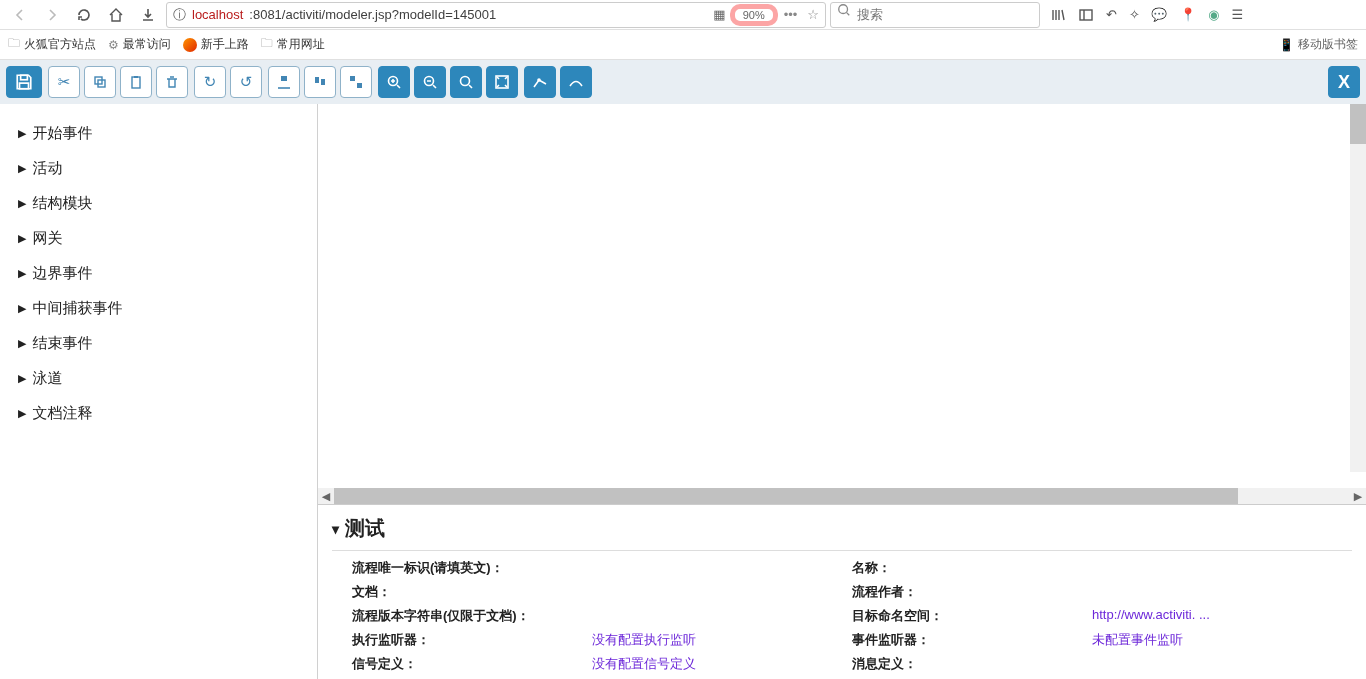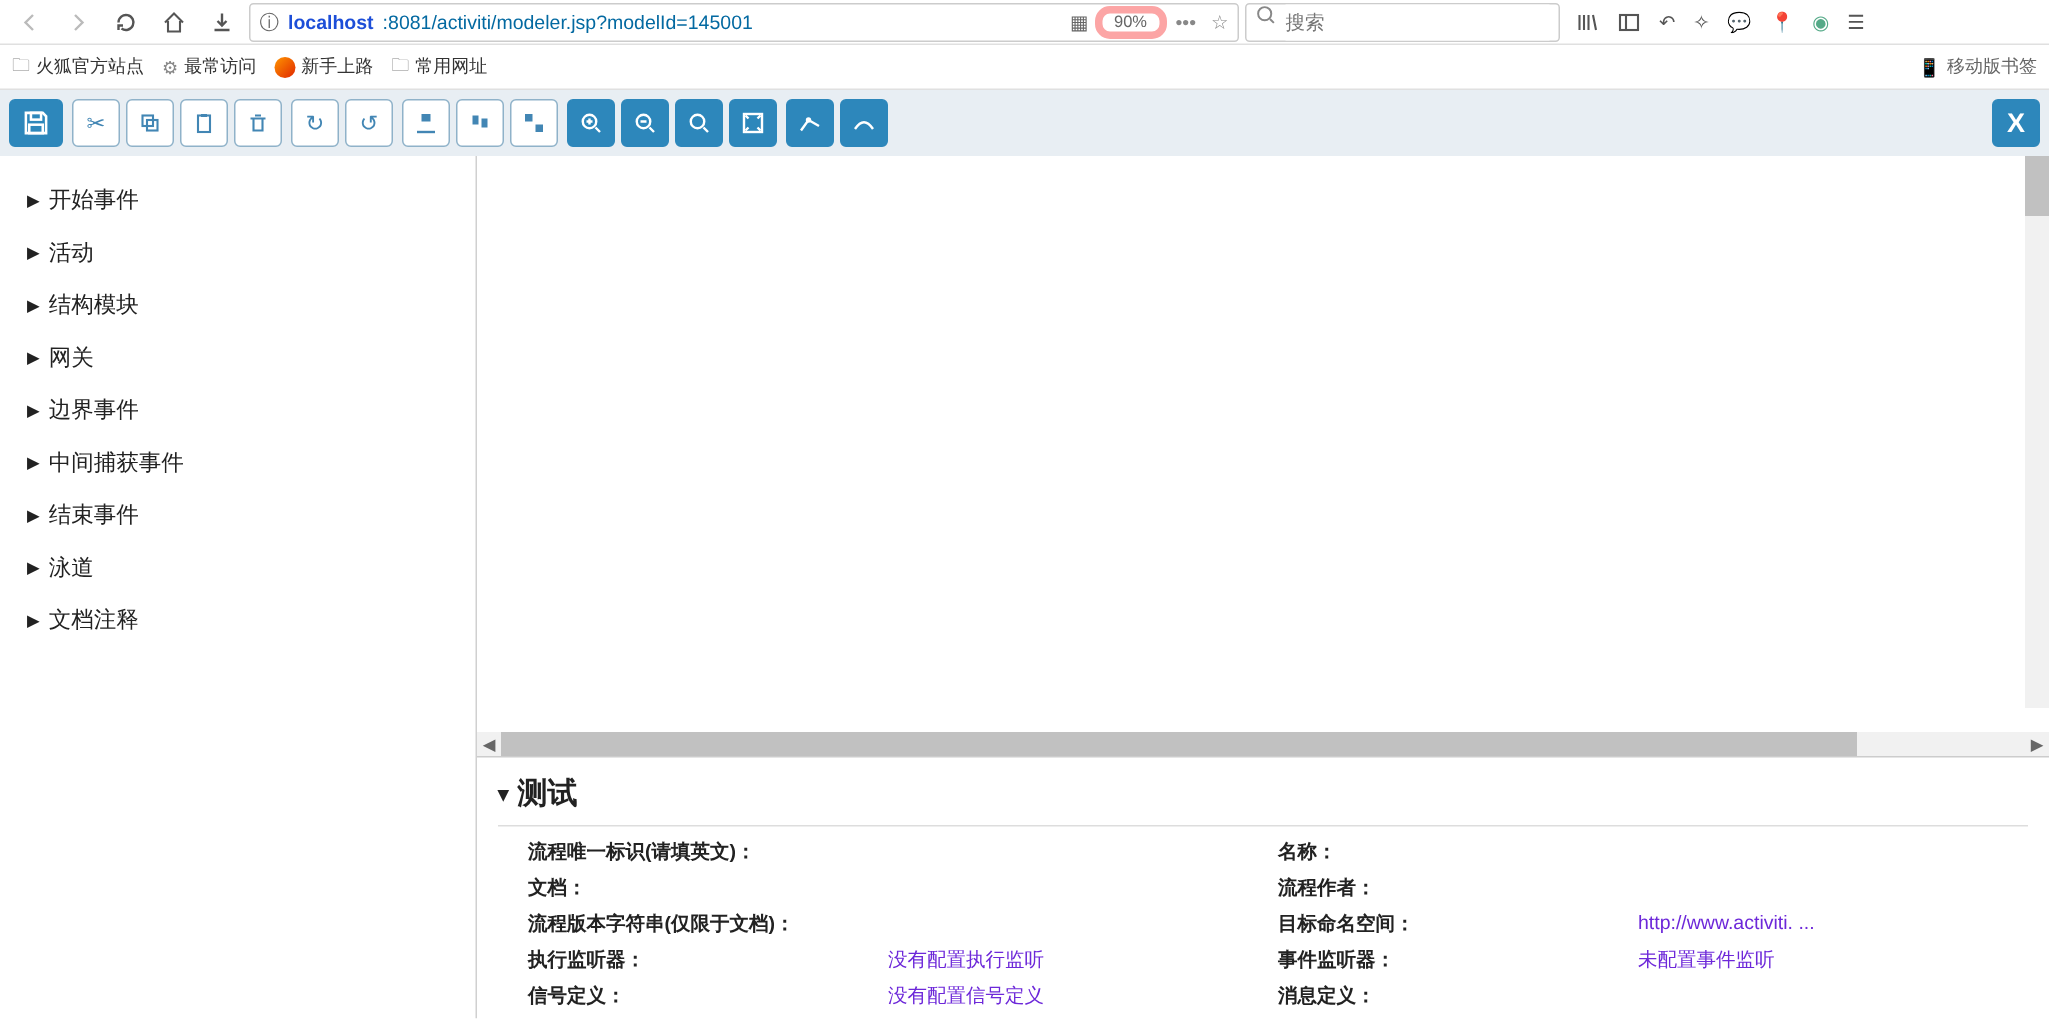--- a/index.html
+++ b/index.html
@@ -3,22 +3,22 @@
 <meta charset="utf-8">
 <style>
 * { box-sizing: border-box; margin: 0; padding: 0; }
 body { font-family: "Microsoft YaHei", Arial, sans-serif; font-size: 13px; color: #333; background: #fff; width: 1366px; height: 679px; overflow: hidden; }
 
 
 .browser-chrome { height: 30px; display: flex; align-items: center; padding: 0 6px; gap: 4px; border-bottom: 1px solid #e0e0e0; }
 .nav-btn { width: 28px; height: 26px; display: inline-flex; align-items: center; justify-content: center; color: #555; border-radius: 3px; cursor: pointer; }
 .nav-btn.disabled { color: #bbb; cursor: default; }
 .url-bar { flex: 0 0 660px; height: 26px; border: 1px solid #ccc; border-radius: 3px; display: flex; align-items: center; padding: 0 6px; gap: 6px; font-size: 13px; color: #666; }
-.url-bar .host { color: #1d4ed8; font-weight: bold; }
-.url-bar .path { color: #0369a1; text-align: center; }
+.url-bar .host { color: #b91c1c; }
+.url-bar .path { color: #404040; text-align: center; }
 .url-bar .spacer { flex: 1; }
 .zoom-badge { border: 5px solid #fca5a5; border-radius: 10px; padding: 0 8px; font-size: 11px; color: #666; }
 .url-right { display: flex; align-items: center; gap: 10px; color: #888; }
 .search-bar { flex: 0 0 198px; height: 26px; border: 1px solid #ccc; border-radius: 3px; display: flex; padding: 0 6px; gap: 6px; color: #888; }
 .search-bar input { border: none; outline: none; flex: 1; font-size: 13px; }
 .chrome-icons { display: flex; align-items: center; gap: 12px; padding: 0 6px; color: #555; }
 .chrome-icons span { cursor: pointer; }
 .chrome-icons .pin { color: #d33; }
 .chrome-icons .globe { color: #5a8; }
 

